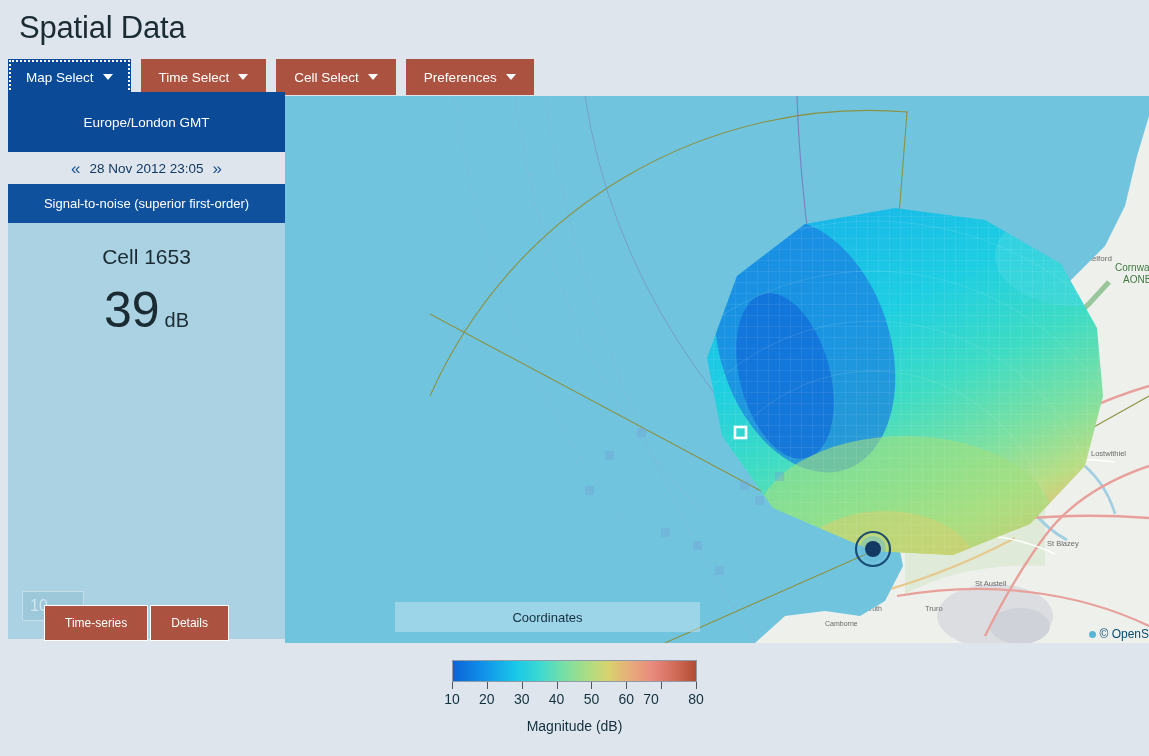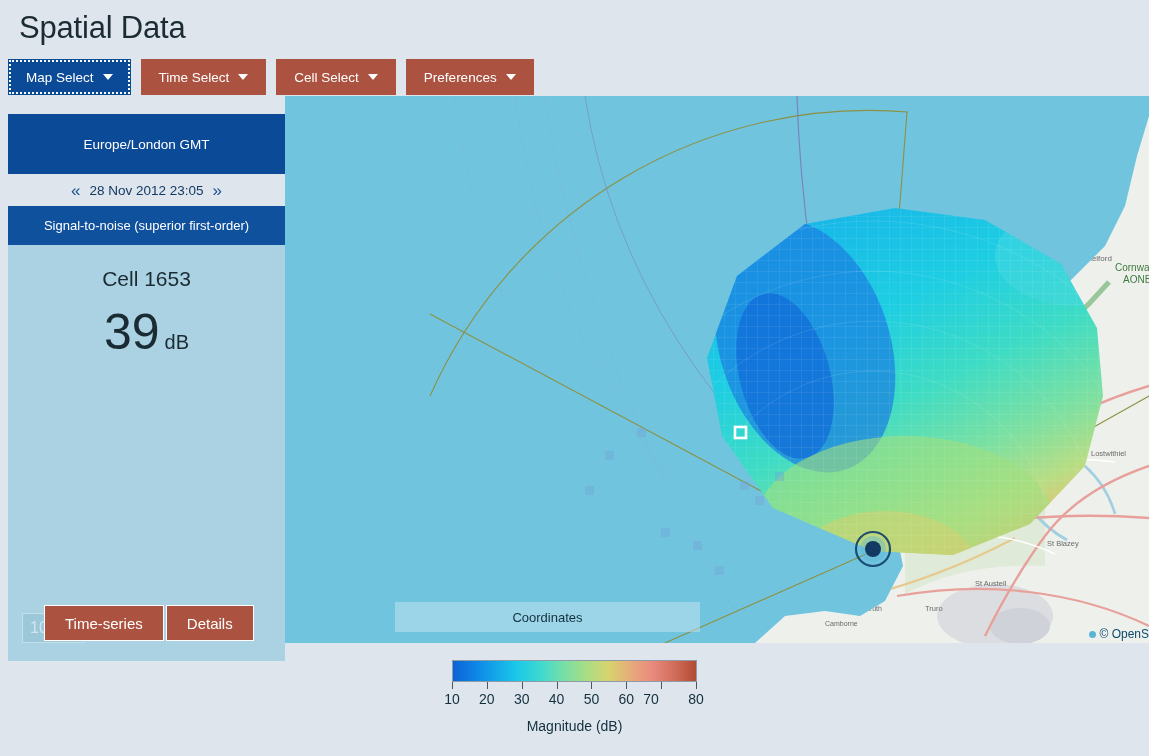--- a/index.html
+++ b/index.html
@@ -29,21 +29,21 @@
     gap: 9px; font-size: 13.5px; padding: 0 18px; cursor: pointer; white-space: nowrap;
   }
   .menu-btn.active { background: #0b4a96; outline: 2px dotted #ffffff; outline-offset: -3px; }
   .caret {
     width: 0; height: 0; border-left: 5px solid transparent;
     border-right: 5px solid transparent; border-top: 6px solid #ffffff; display: inline-block;
   }
 
   
   #sidebar {
-    position: absolute; left: 8px; top: 114px; width: 277px; height: 547px;
+    position: absolute; left: 8px; top: 92px; width: 277px; height: 547px;
     background: #abd2e2; overflow: hidden;
   }
   #tz-bar {
     height: 60px; background: #0b4a96; color: #fff;
     display: flex; align-items: center; justify-content: center; font-size: 13.5px;
   }
   #date-bar {
     height: 32px; background: #dfe5ec; color: #123a63;
     display: flex; align-items: center; justify-content: center; gap: 9px; font-size: 13.5px;
   }
@@ -68,21 +68,21 @@
     background: #9cc8da; border: 1px solid #c5dfea; color: #cfe6ef;
     font-size: 16px; display: flex; align-items: center; padding-left: 7px;
   }
 
   
   #action-buttons {
     position: absolute; left: 44px; top: 605px; height: 36px; display: flex; gap: 2px; z-index: 6;
   }
   .action-btn {
     height: 36px; background: #ab5340; color: #fff; border: 1px solid #ffffff;
-    font-size: 15px; padding: 0 20px; display: flex; align-items: center;
+    font-size: 12px; padding: 0 20px; display: flex; align-items: center;
     justify-content: center; cursor: pointer; white-space: nowrap;
   }
 
   
   #map {
     position: absolute; left: 285px; top: 96px; width: 864px; height: 547px;
     background: #71c4de; overflow: hidden;
   }
   #map-canvas { position: absolute; inset: 0; }
   #coord-bar {

